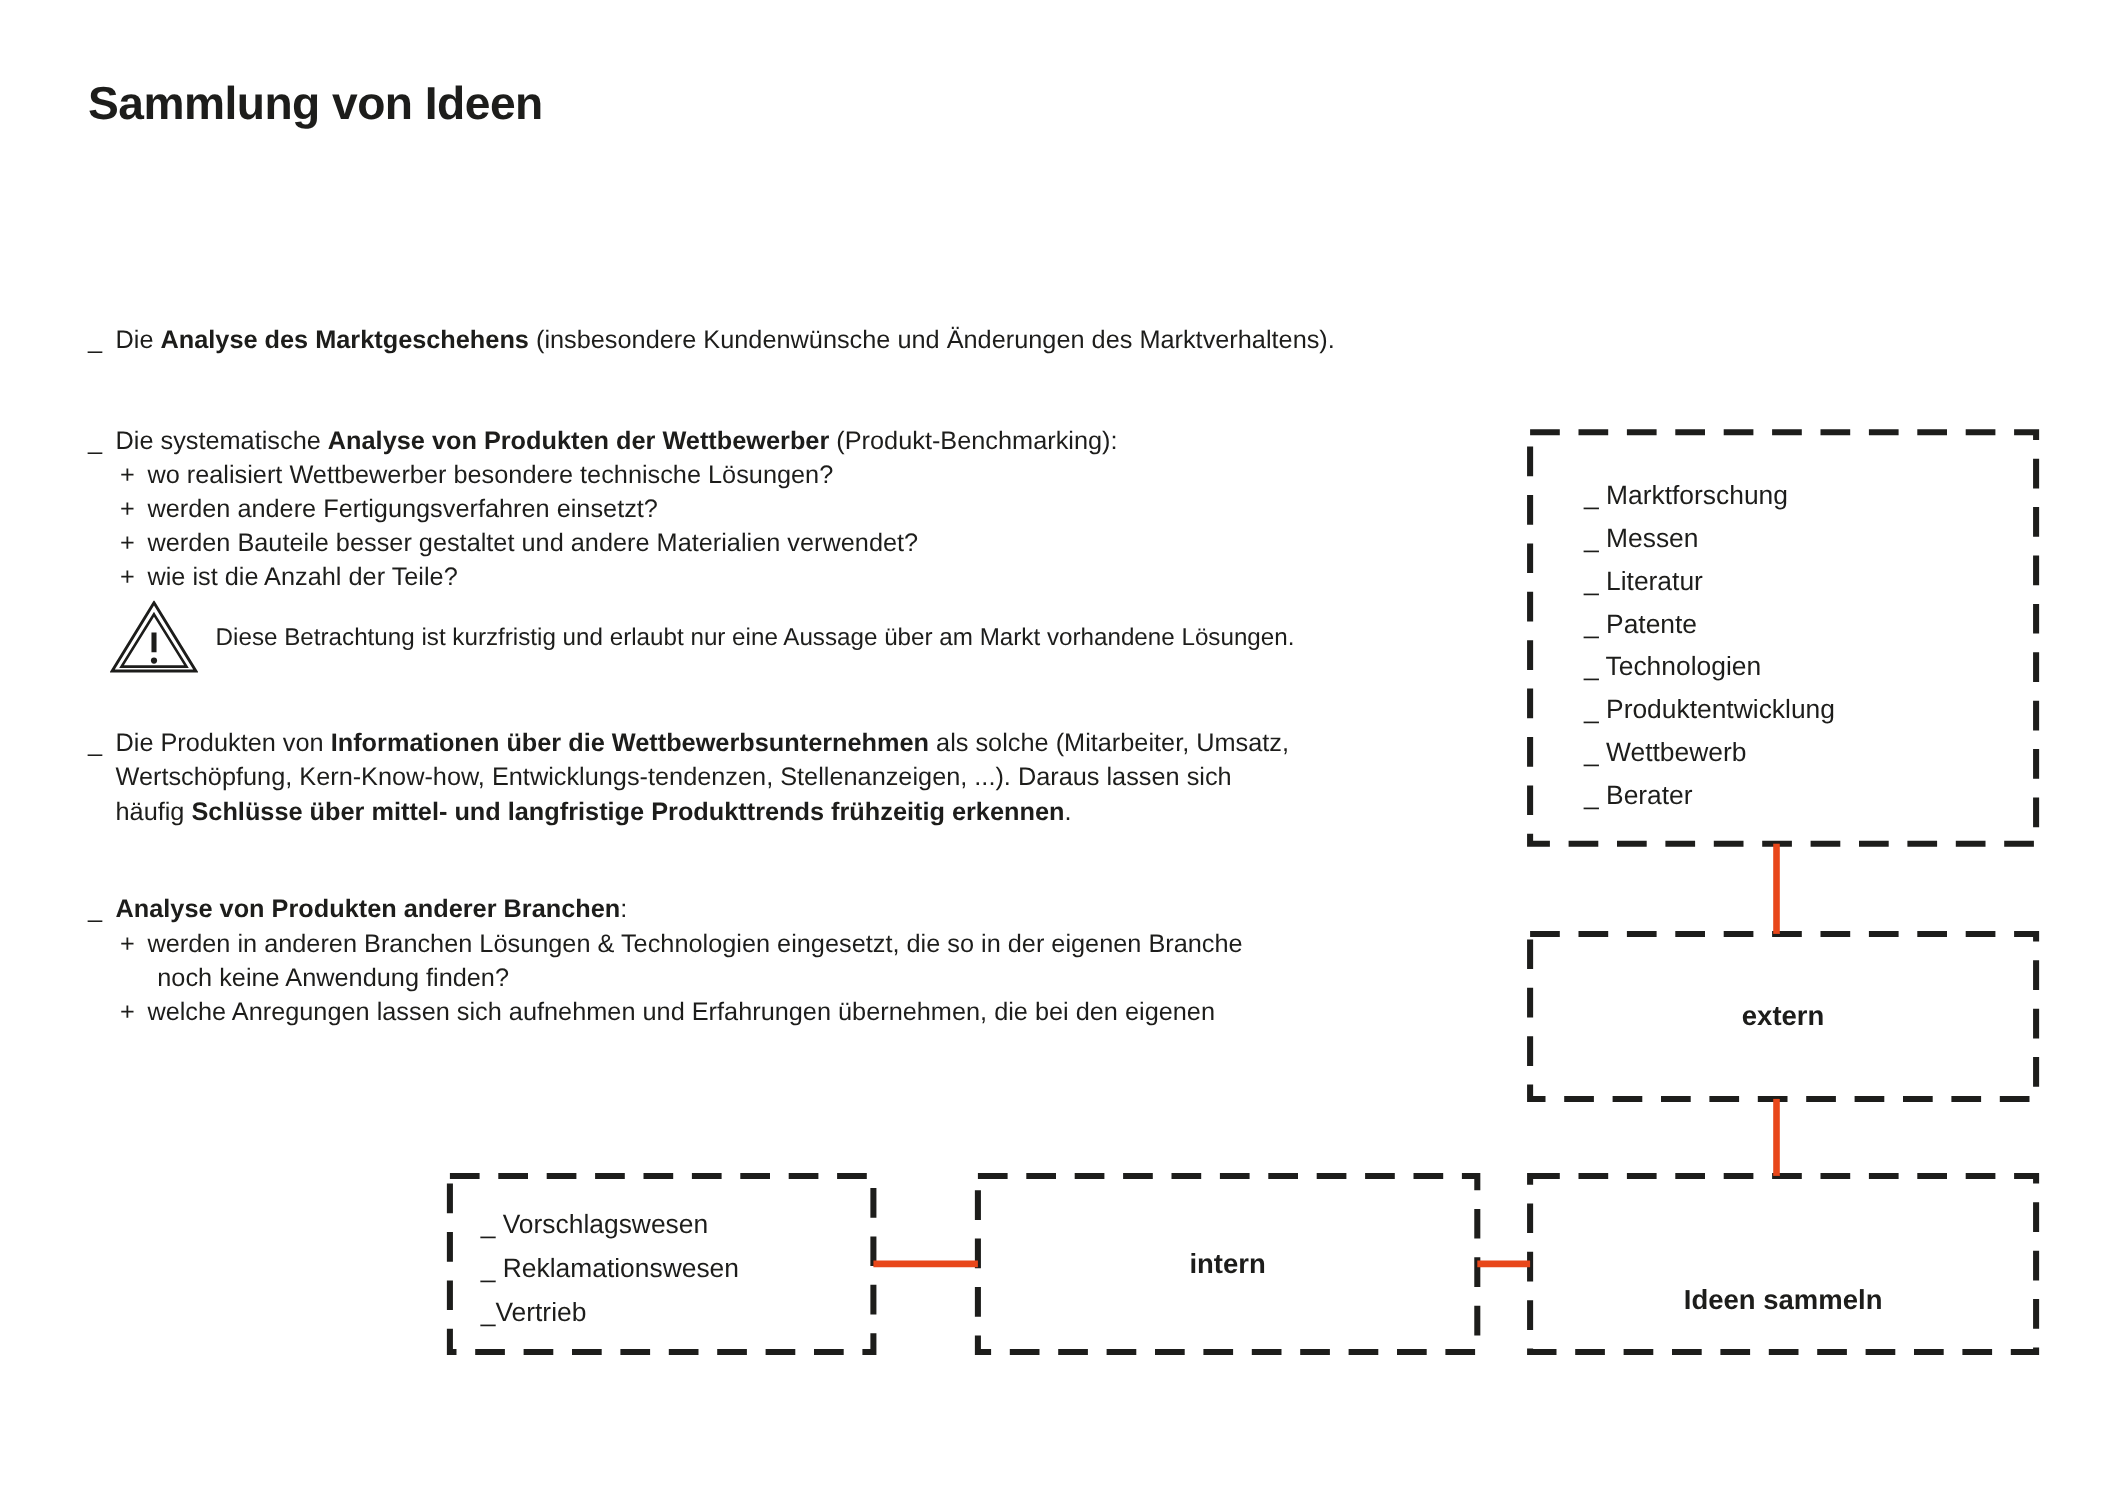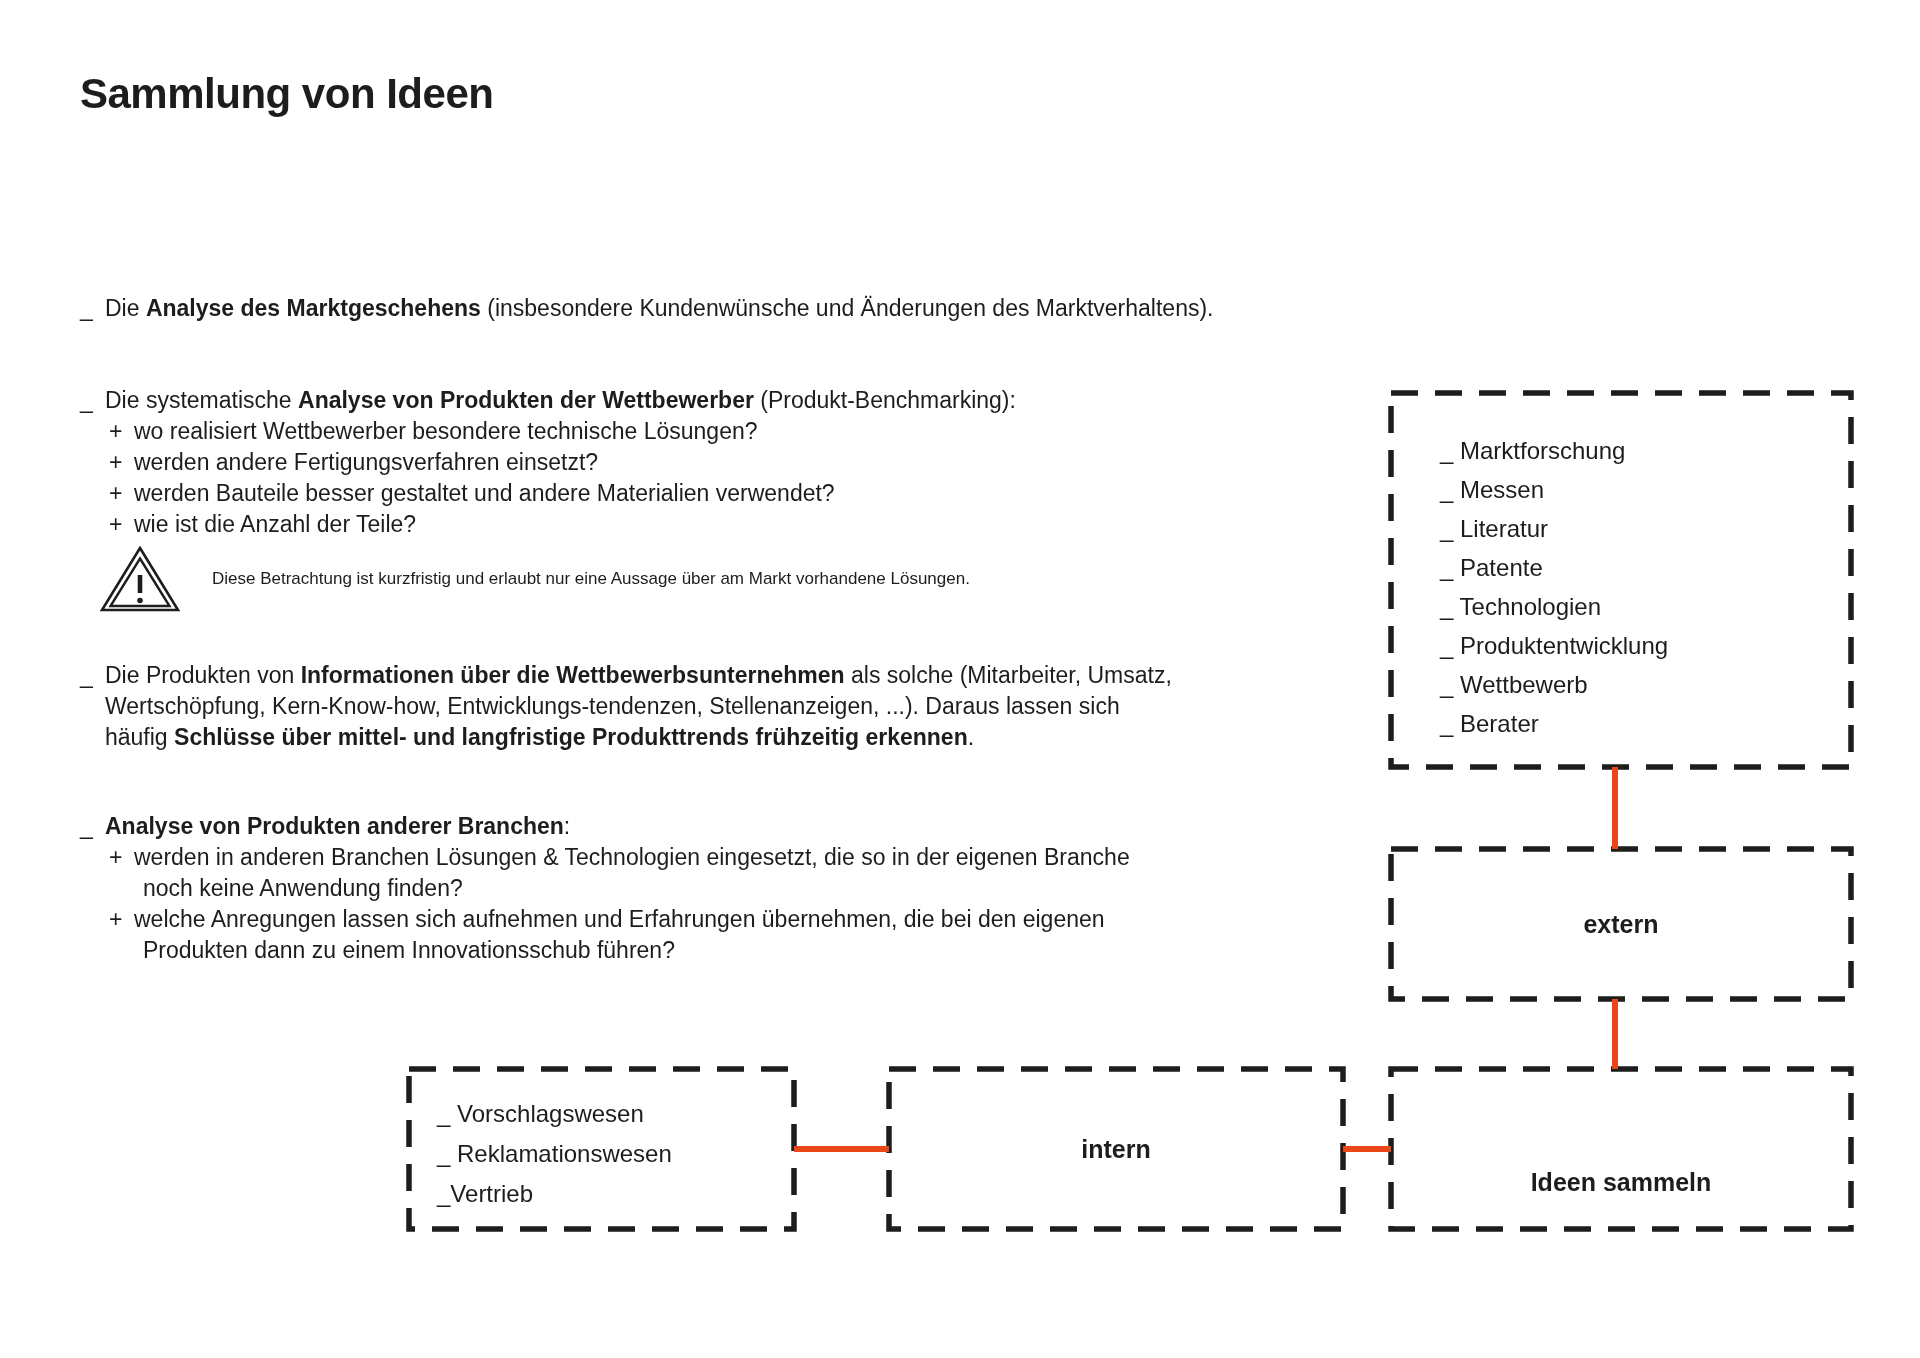--- a/index.html
+++ b/index.html
@@ -13,21 +13,21 @@
 
   .bullet { position:absolute; display:grid; grid-template-columns:25px auto; font-size:23px; line-height:31px; }
   .marker { color:var(--ink); }
   .line { white-space:nowrap; }
   .b { font-weight:700; }
   .sub { display:grid; grid-template-columns:29px auto; white-space:nowrap; }
   .sub .submark { padding-left:4px; }
   .cont { padding-left:9px; }
 
   .warning { position:absolute; left:100px; top:546px; display:flex; align-items:center; }
-  .warning-text { font-size:17px; margin-left:32px; }
+  .warning-text { font-size:22px; margin-left:16px; }
 
   .diagram-svg { position:absolute; left:0; top:0; }
 
   .box-list { position:absolute; font-size:24px; }
   .ext-list { left:1440px; top:431px; line-height:39px; }
   .int-list { left:437px; top:1094px; line-height:40px; }
 
   .box-label { position:absolute; text-align:center; font-size:25px; font-weight:700; line-height:28px; }
   .lbl-extern  { left:1391px; width:460px; top:910px; }
   .lbl-intern  { left:889px;  width:454px; top:1135px; }
@@ -100,24 +100,20 @@
         <span>werden in anderen Branchen Lösungen &amp; Technologien eingesetzt, die so in der eigenen Branche</span>
       </div>
       <div class="sub">
         <span class="submark"></span>
         <span class="cont">noch keine Anwendung finden?</span>
       </div>
       <div class="sub">
         <span class="submark">+</span>
         <span>welche Anregungen lassen sich aufnehmen und Erfahrungen übernehmen, die bei den eigenen</span>
       </div>
-      <div class="sub">
-        <span class="submark"></span>
-        <span class="cont">Produkten dann zu einem Innovationsschub führen?</span>
-      </div>
     </div>
   </div>
 
   <svg class="diagram-svg" width="1920" height="1358" viewBox="0 0 1920 1358">
     <g fill="none" stroke="var(--ink)" stroke-width="5.5" stroke-dasharray="27 17">
       <rect x="1391" y="393" width="460" height="374"></rect>
       <rect x="1391" y="849" width="460" height="150"></rect>
       <rect x="1391" y="1069" width="460" height="160"></rect>
       <rect x="889" y="1069" width="454" height="160"></rect>
       <rect x="409" y="1069" width="385" height="160"></rect>

